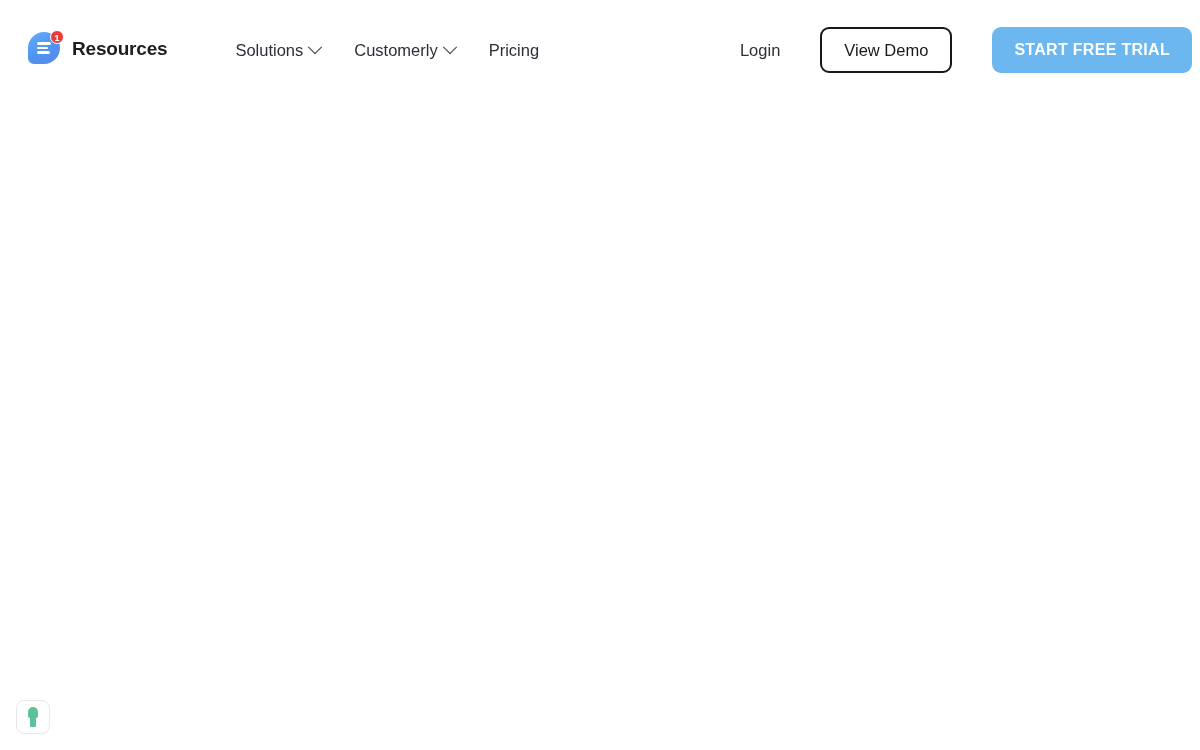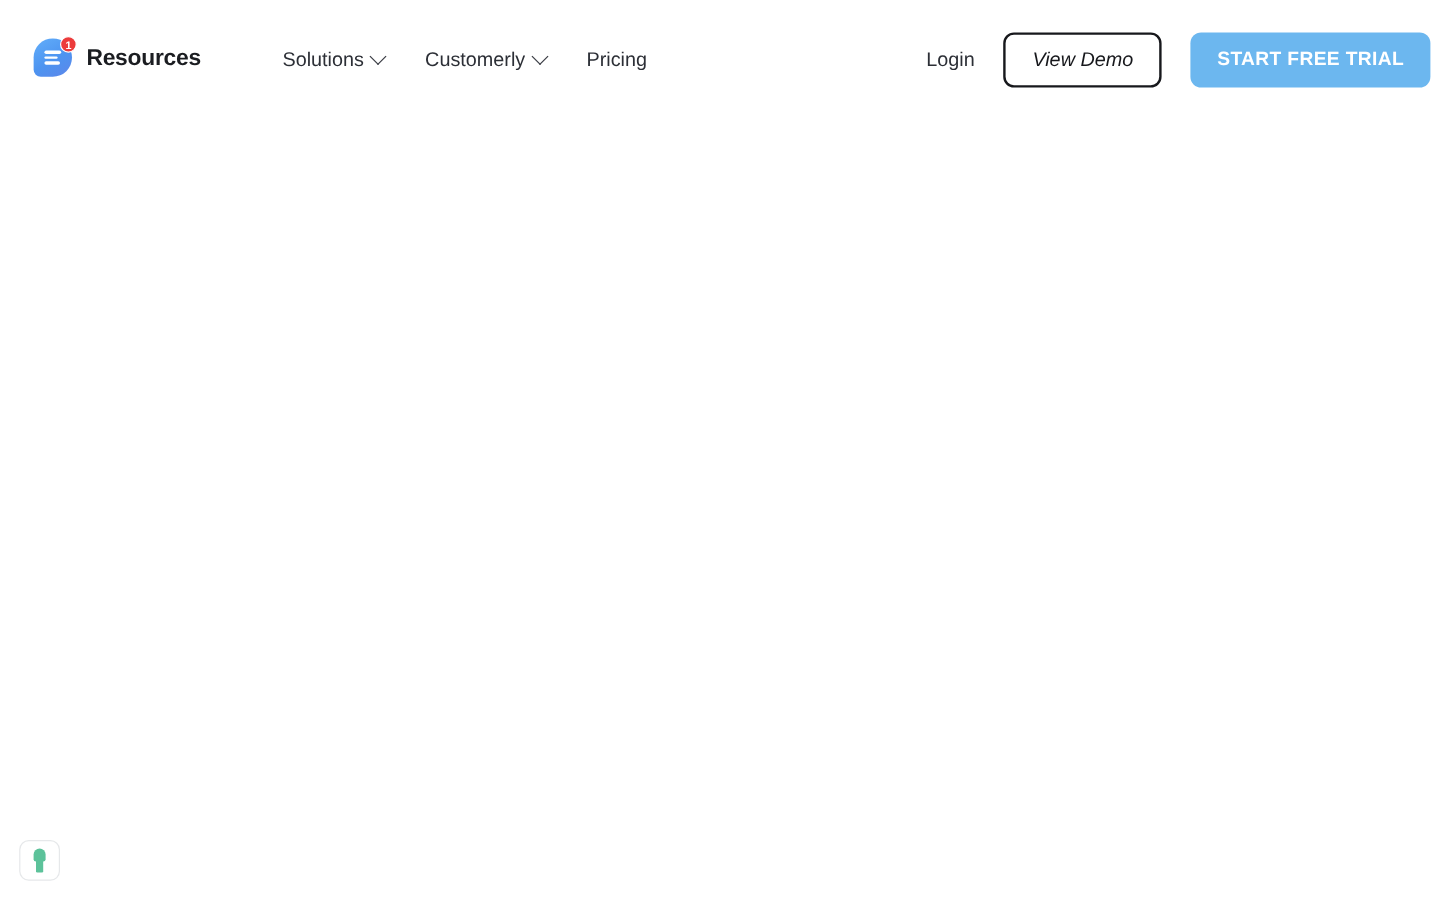--- a/index.html
+++ b/index.html
@@ -122,21 +122,21 @@
     border-right: 1.6px solid #3a3d44;
     border-bottom: 1.6px solid #3a3d44;
     transform: rotate(45deg) translate(-2px, -2px);
   }
 
   
   .header-actions {
     margin-left: auto;
     display: flex;
     align-items: center;
-    gap: 24px;
+    gap: 40px;
   }
   .login-link {
     font-size: 16.5px;
     color: #2c2f36;
     text-decoration: none;
     white-space: nowrap;
     cursor: pointer;
   }
   .btn-demo {
     display: inline-flex;
@@ -146,21 +146,20 @@
     padding: 0 22px;
     box-sizing: border-box;
     border: 2.5px solid #17181c;
     border-radius: 9px;
     background: #ffffff;
     color: #17181c;
     font-size: 16.5px;
     font-family: "Liberation Sans", sans-serif;
     white-space: nowrap;
     cursor: pointer;
-    font-style: italic;
   }
   .btn-trial {
     display: inline-flex;
     align-items: center;
     justify-content: center;
     height: 46px;
     padding: 4px 22px;
     box-sizing: border-box;
     border: none;
     border-radius: 9px;

